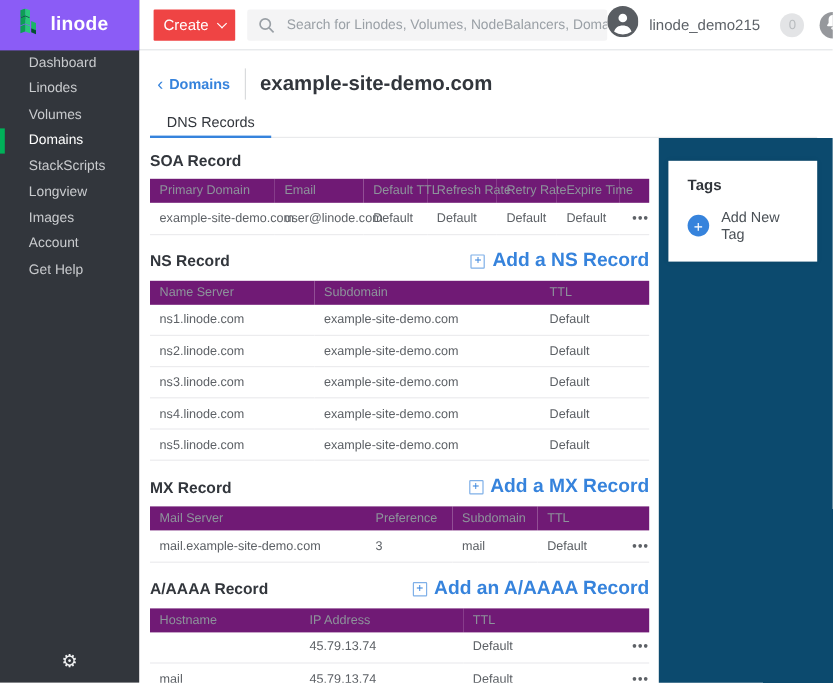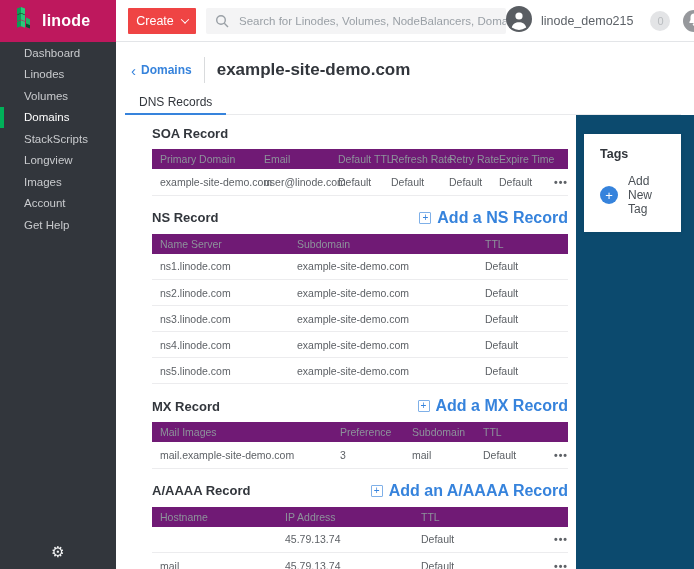--- a/index.html
+++ b/index.html
@@ -3,21 +3,21 @@
 <meta charset="utf-8">
 <style>
   * { box-sizing: border-box; margin: 0; padding: 0; }
   html,body { width: 694px; height: 569px; overflow: hidden;
     font-family: "Liberation Sans", "DejaVu Sans", sans-serif; background: #fff; }
   .app { position: relative; width: 694px; height: 569px; overflow: hidden; }
 
   
   .sidebar { position: absolute; left: 0; top: 0; width: 116px; height: 569px;
     background: #32363c; z-index: 3; }
-  .logo-bar { height: 42px; background: #be185d; display: flex; align-items: center;
+  .logo-bar { height: 42px; background: #8b5cf6; display: flex; align-items: center;
     padding-left: 13px; gap: 7px; }
   .logo-text { color: #fff; font-size: 16px; font-weight: 700; letter-spacing: .2px; }
   .sidebar ul { list-style: none; }
   .sidebar li { height: 21.5px; display: flex; align-items: center; padding-left: 24px;
     color: #c9cbce; font-size: 11.5px; cursor: pointer; }
   .sidebar li.active { color: #fff; border-left: 4px solid #00b159; padding-left: 20px; }
   .gear-wrap { position: absolute; bottom: 8px; left: 0; width: 100%; text-align: center; }
   .gear-icon { color: #f2f3f4; font-size: 15px; cursor: pointer; display: inline-block; }
   .gear-icon::before { content: "⚙"; }
 
@@ -50,21 +50,21 @@
   .breadcrumb-row { display: flex; align-items: center; height: 28px; margin: 14px 13px 0 15px; }
   .back-link { color: #3683dc; font-size: 12px; font-weight: 600; text-decoration: none;
     display: flex; align-items: center; cursor: pointer; }
   .back-link::before { content: "‹"; font-size: 15px; margin-right: 5px; font-weight: 400; }
   .crumb-divider { width: 1px; height: 26px; background: #d9dbdd; margin: 0 12px; }
   .page-title { font-size: 17px; font-weight: 700; color: #32363c; }
   .tabbar { display: flex; margin: 6px 13px 0 9px; border-bottom: 1px solid #e9eaec; }
   .tab { font-size: 12px; color: #32363c; padding: 5px 14px 4px; cursor: pointer; }
   .tab.active { border-bottom: 2px solid #3683dc; margin-bottom: -1px; }
 
-  .main-body { display: flex; height: 455px; padding-left: 27px; }
+  .main-body { display: flex; height: 455px; }
   .content-col { width: 433px; flex: none; background: #fff; padding: 0 8px 0 9px; }
   .side-col { flex: 1; background: #0c4a6e; padding: 19px 13px 0 8px; }
 
   .section-title-row { display: flex; align-items: center; justify-content: space-between;
     margin-top: 13px; height: 18px; }
   .section:first-child .section-title-row { margin-top: 9px; }
   .section-title { font-size: 13px; font-weight: 700; color: #32363c; }
   .add-link { display: flex; align-items: center; gap: 6px; color: #3683dc; font-size: 16px;
     font-weight: 700; text-decoration: none; cursor: pointer; }
   .add-square-icon { width: 12px; height: 12px; border: 1px solid #7fb0e8; border-radius: 1px;
@@ -287,21 +287,21 @@
           <table class="records-table">
               <colgroup>
                 <col style="width: 180px;">
                 <col style="width: 72px;">
                 <col style="width: 71px;">
                 <col style="width: 57px;">
                 <col style="width: 36px;">
               </colgroup>
               <thead>
                 <tr>
-                  <th>Mail Images</th>
+                  <th>Mail Server</th>
                   <th>Preference</th>
                   <th>Subdomain</th>
                   <th>TTL</th>
                   <th></th>
                 </tr>
               </thead>
               <tbody>
                 <tr>
                   <td>mail.example-site-demo.com</td>
                   <td>3</td>

